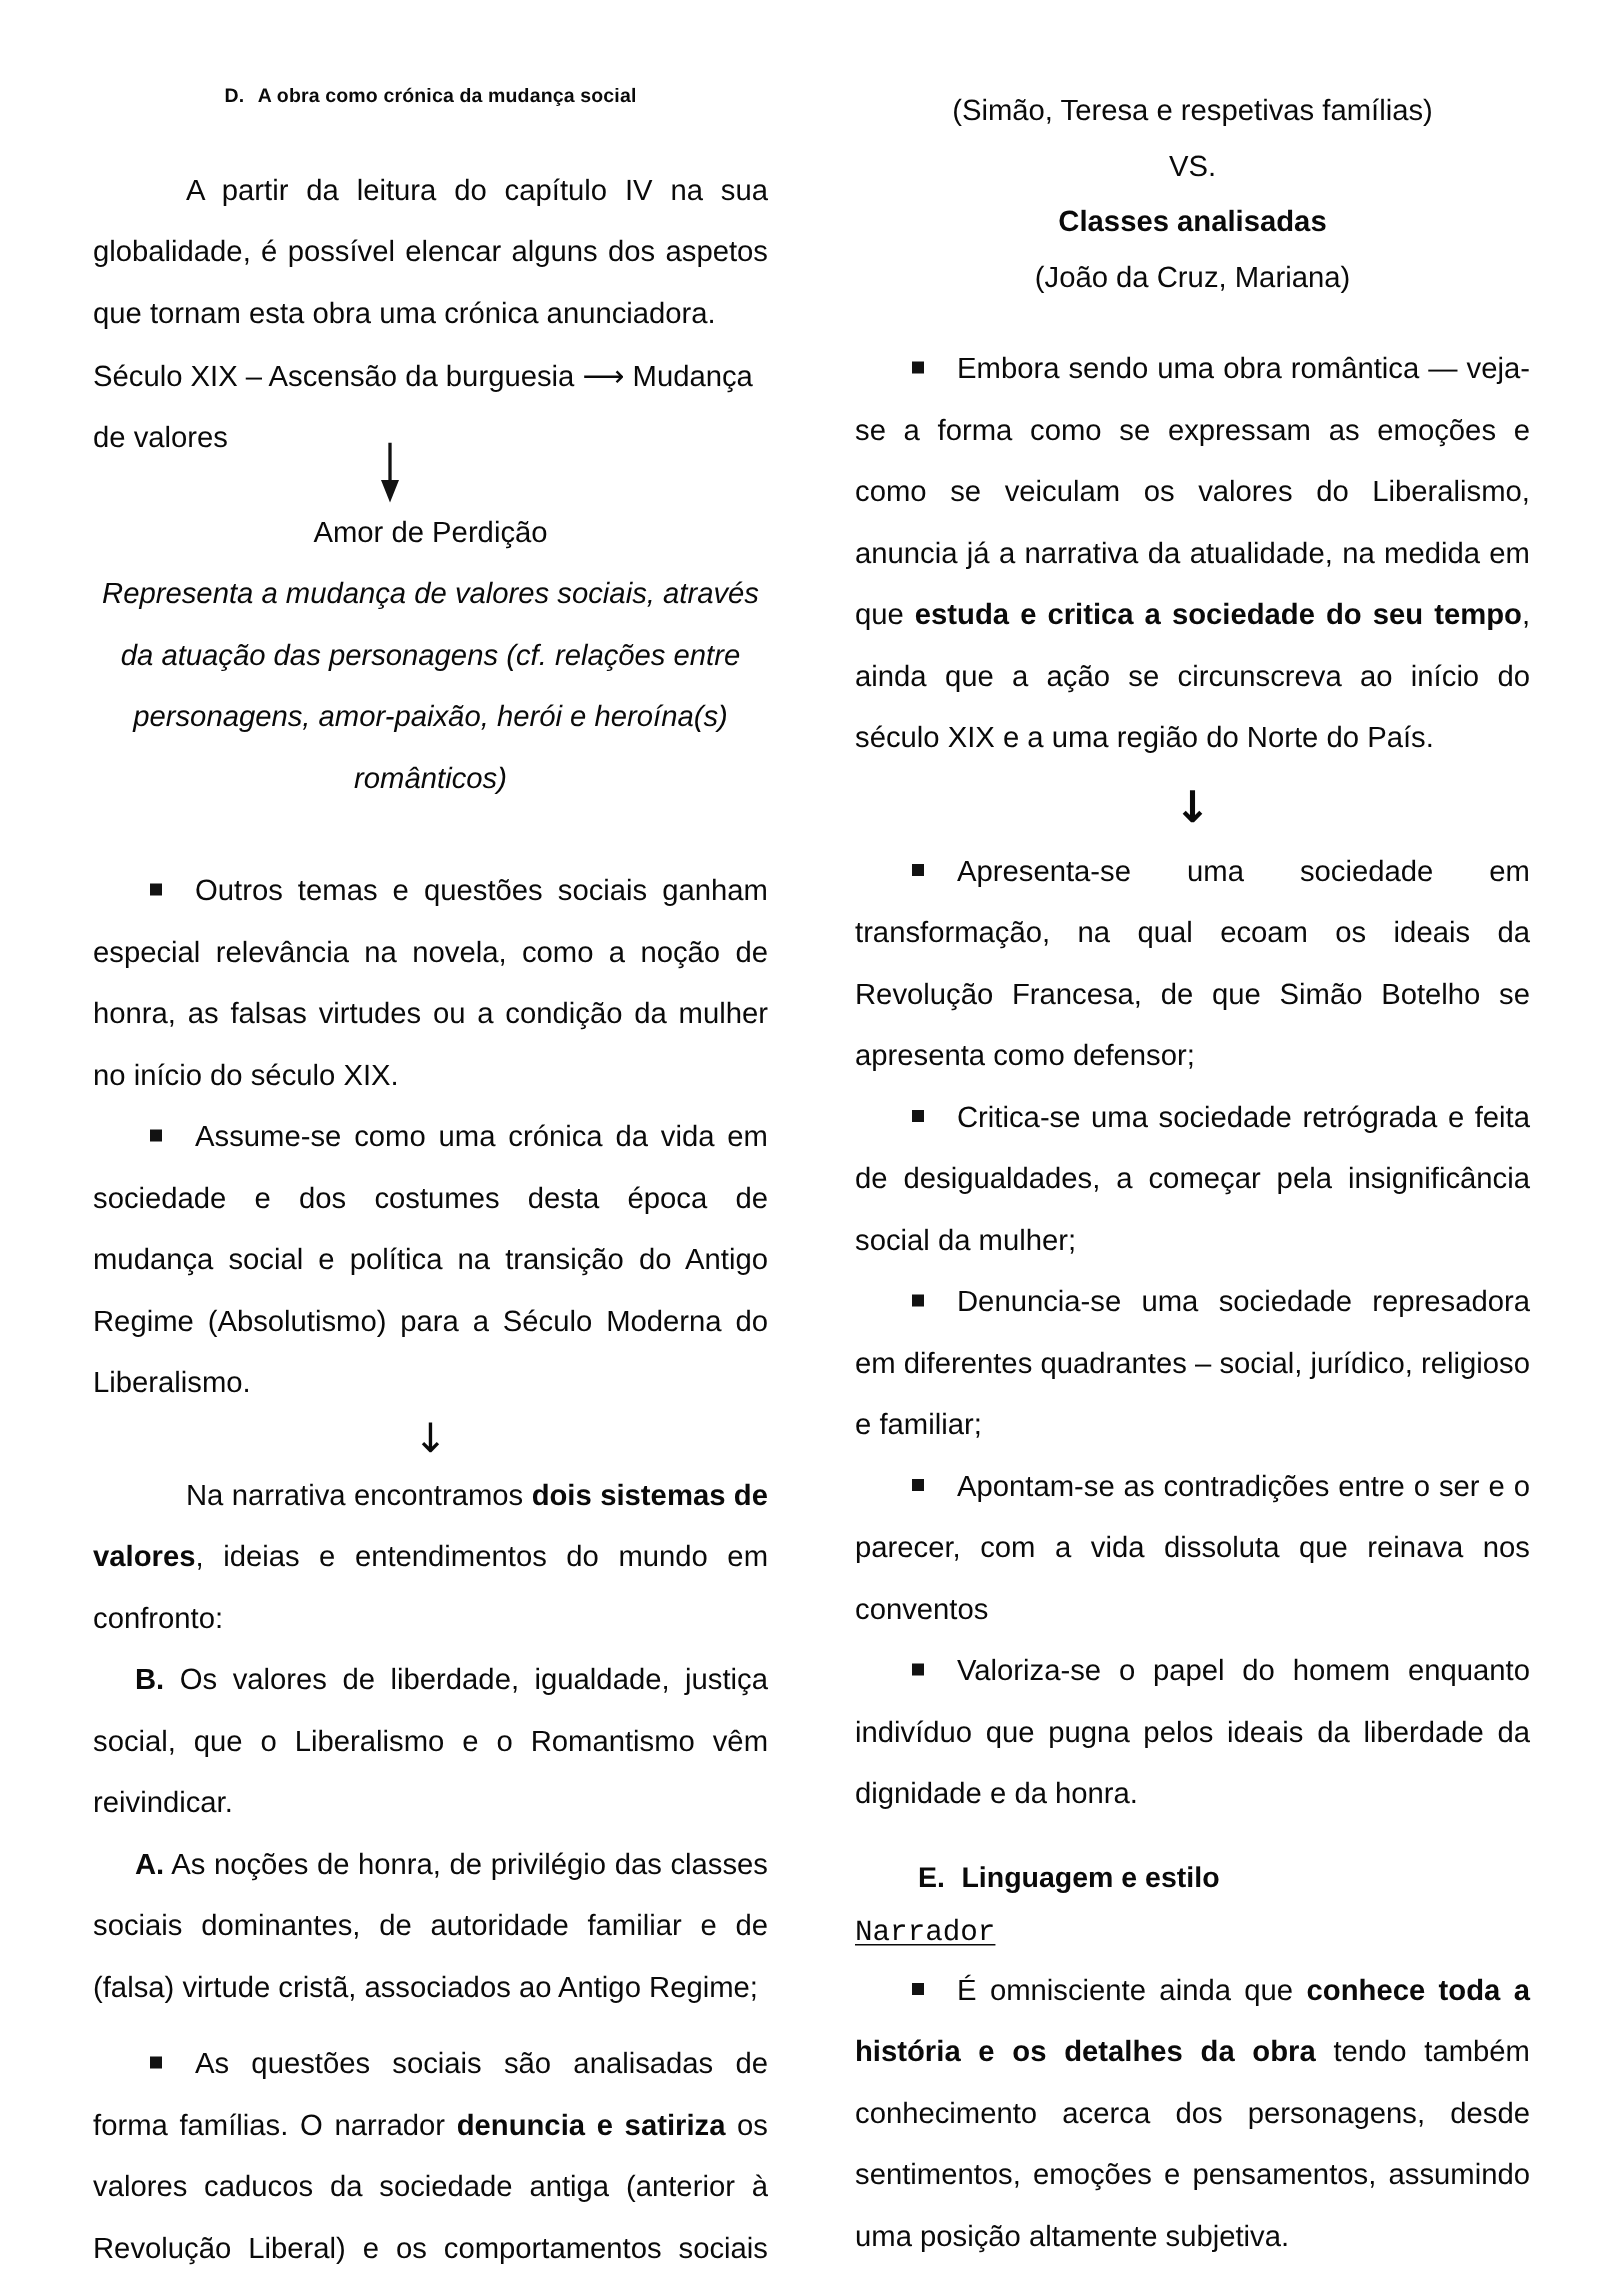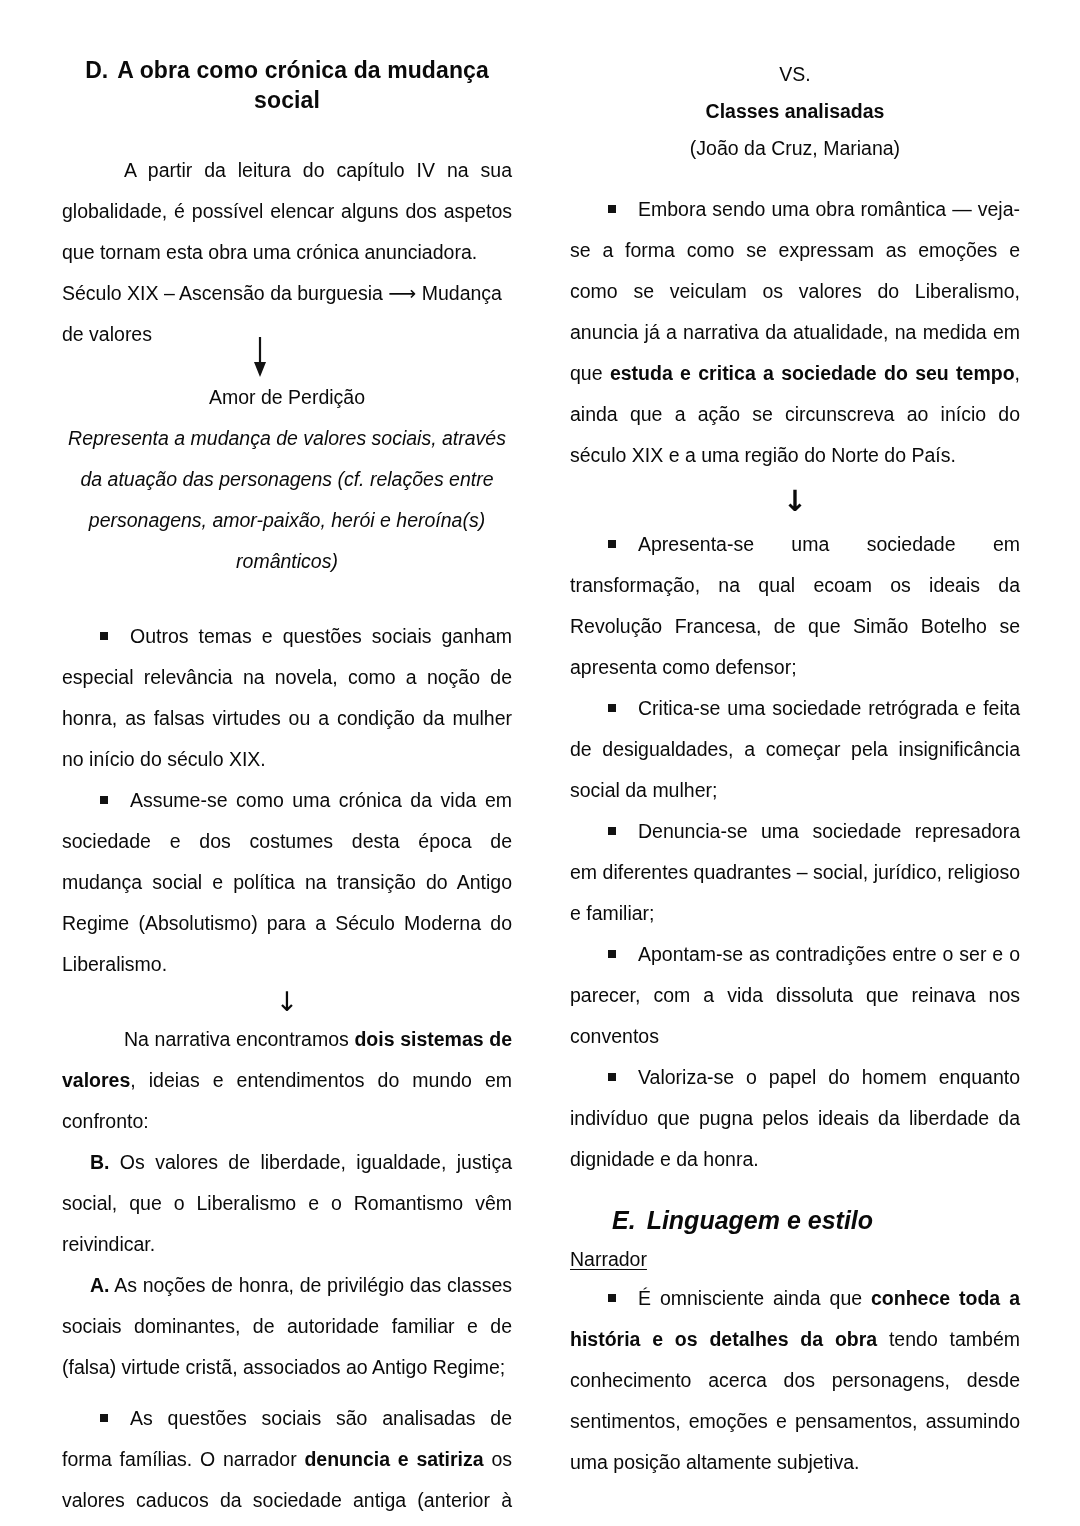--- a/index.html
+++ b/index.html
@@ -26,36 +26,35 @@
     width: 958px;
     display: flex;
     gap: 58px;
   }
   .col {
     width: 450px;
   }
 
   
   .sec-heading {
-    font-size: 23px;
+    font-size: 13px;
     font-weight: bold;
     text-align: center;
     letter-spacing: .1px;
     margin: 0 0 34px 0;
     line-height: 1.3;
   }
   .sec-heading .ltr { margin-right: 9px; }
 
   .sec-heading-left {
-    font-size: 25px;
+    font-size: 19px;
     font-weight: bold;
     margin: 0 0 2px 0;
     padding-left: 42px;
     line-height: 1.45;
-    font-style: italic;
   }
   .sec-heading-left .ltr { margin-right: 11px; }
 
   p {
     margin: 0;
     font-size: 19.5px;
     line-height: 41px;
     text-align: justify;
     text-justify: inter-word;
   }
@@ -77,21 +76,21 @@
     vertical-align: 3px;
     margin: 0 0 0 0;
   }
   .bul-wrap {
     display: inline-block;
     width: 68px;
     text-indent: 38px;
   }
 
   .b { font-weight: bold; }
-  .u { text-decoration: underline; text-underline-offset: 3px; }
+  .u { text-decoration: underline; text-underline-offset: 3px; font-family: Liberation Mono, monospace; }
 
   .gap-s { height: 10px; }
   .gap-m { height: 22px; }
   .gap-l { height: 34px; }
 
   
   .arrow-dn-glyph {
     font-size: 27px;
     line-height: 34px;
     text-align: center;
@@ -153,20 +152,21 @@
 
       <div class="gap-s"></div>
 
       <p class="just bullet-p"><span class="bul-wrap"><span class="bul"></span></span><span>As questões sociais são analisadas de forma famílias. O narrador </span><span class="b">denuncia e satiriza</span><span> os valores caducos da sociedade antiga (anterior à Revolução Liberal) e os comportamentos sociais condenáveis — </span></p>
 
     </div>
 
     <div class="col">
 
       <div class="center-block" style="line-height:37px;">
+        <div>(Simão, Teresa e respetivas famílias)</div>
         <div>VS.</div>
         <div class="b">Classes analisadas</div>
         <div>(João da Cruz, Mariana)</div>
       </div>
 
       <div class="gap-m"></div>
 
       <p class="just bullet-p"><span class="bul-wrap"><span class="bul"></span></span><span>Embora sendo uma obra romântica — veja-se a forma como se expressam as emoções e como se veiculam os valores do Liberalismo, anuncia já a narrativa da atualidade, na medida em que </span><span class="b">estuda e critica a sociedade do seu tempo</span><span>, ainda que a ação se circunscreva ao início do século XIX e a uma região do Norte do País.</span></p>
 
       <div class="arrow-dn-glyph bold" style="margin:8px 0 6px 0;">↓</div>

